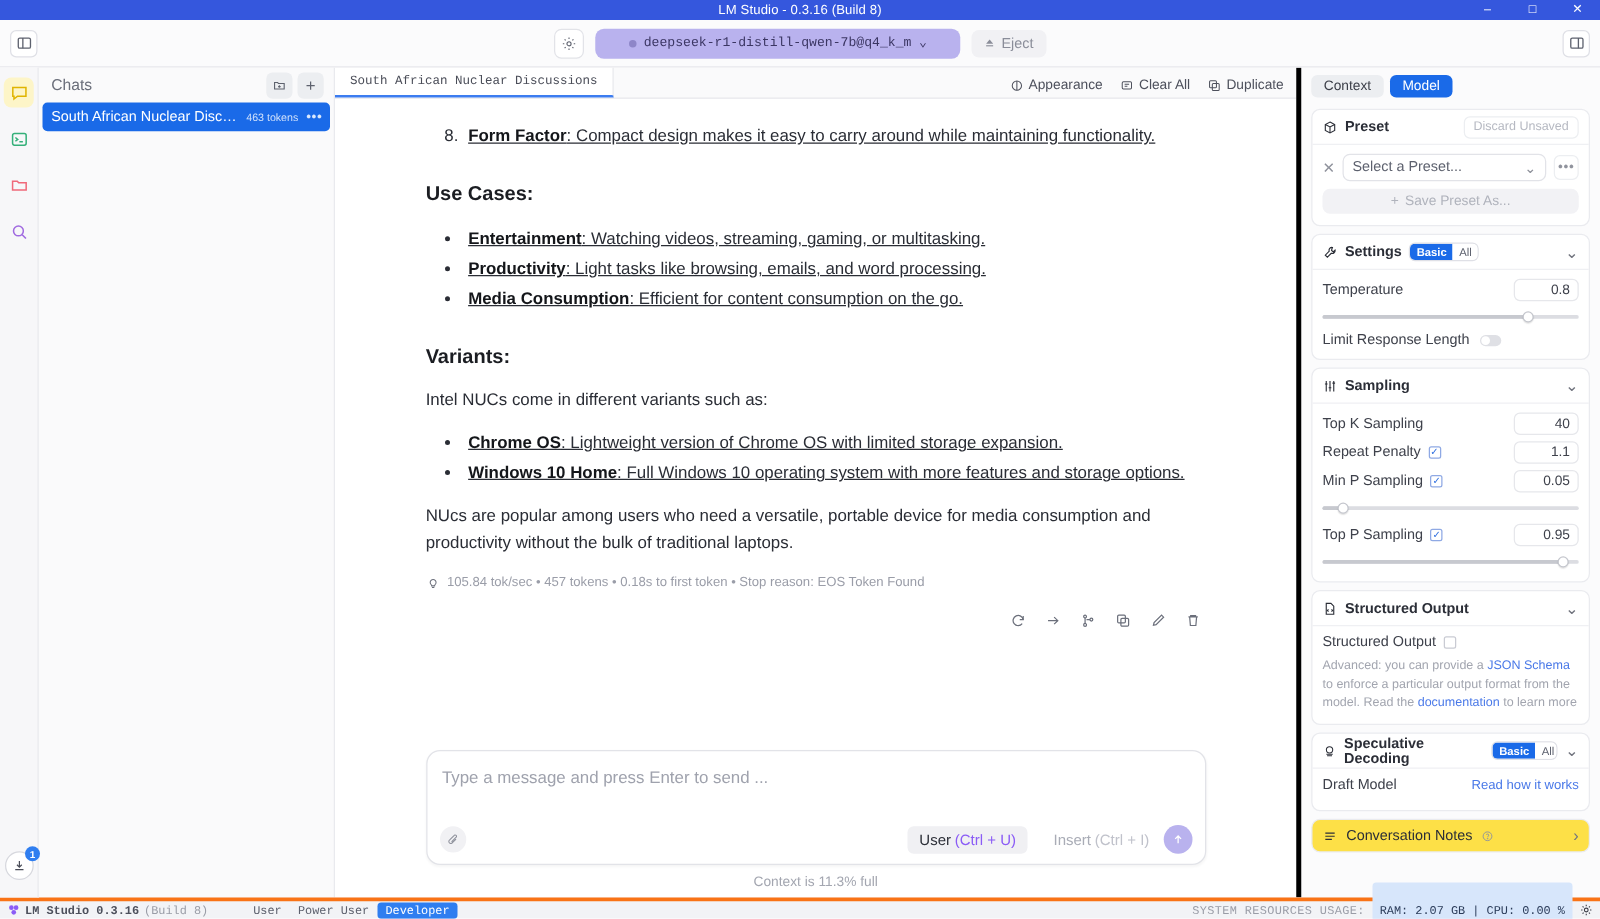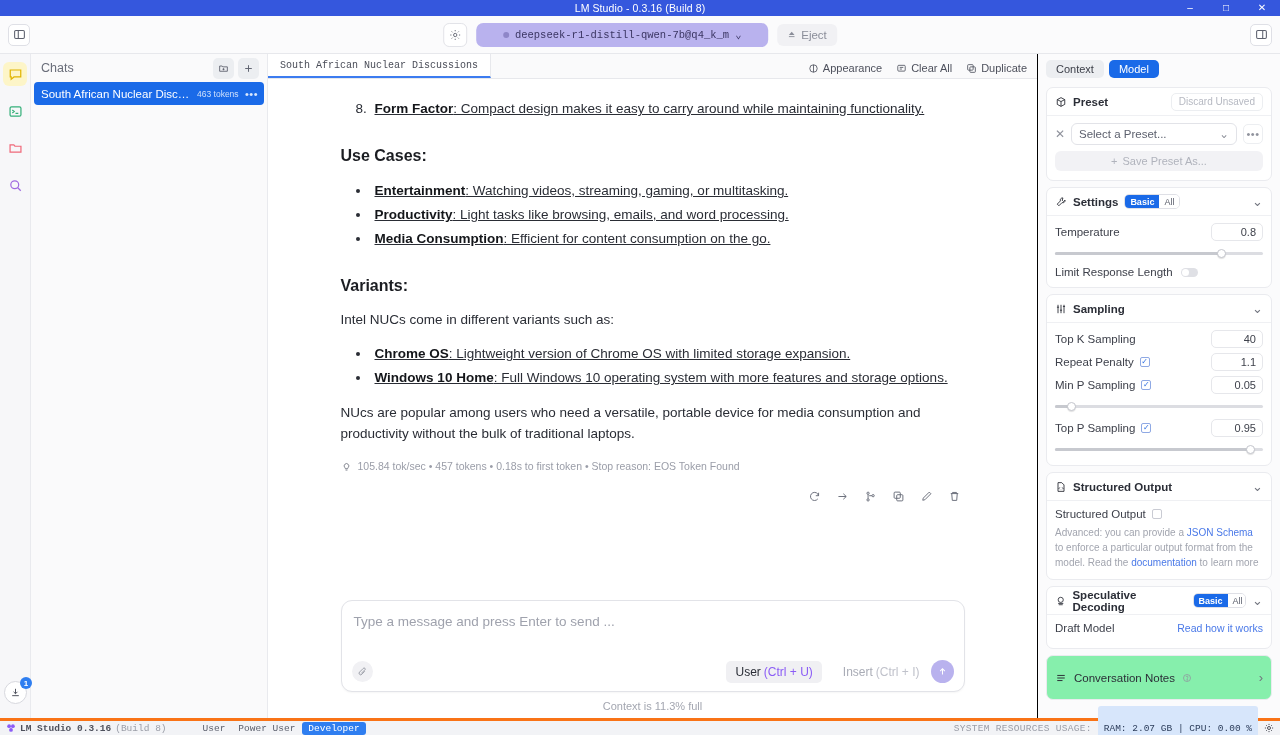--- a/index.html
+++ b/index.html
@@ -129,21 +129,21 @@
               display:flex; align-items:center; font-size:12px; color:#2c2f38; }
   .role-btn .kbd { color:#8b5cf6; margin-left:3px; }
   .insert-btn { height:22px; padding:0 4px; display:flex; align-items:center;
                 font-size:12px; color:#a9acb6;margin-left:10px; }
   .insert-btn .kbd { color:#c0c2cb; margin-left:3px; }
   .send-btn { width:23px; height:23px; border-radius:50%; background:#b9b2ee;
               display:flex; align-items:center; justify-content:center; color:#fff; }
   .ctx-line { font-size:11px; color:#a3a6b0; margin-top:8px; }
 
   
-  .right { width:243px; background:#fbfbfc; border-left:1px solid #000000;
+  .right { width:243px; background:#fbfbfc; border-left:4px solid #000000;
            display:flex; flex-direction:column; min-width:0;justify-content:flex-end; }
   .rp-tabs { height:24px; display:flex; align-items:center; gap:5px; padding:0 8px; margin-top:3px; }
   .rp-tab { height:18px; padding:0 10px; border-radius:5px; background:#eceef1;
             display:flex; align-items:center; font-size:11px; color:#3b3e48; }
   .rp-tab.active { background:#1a6ae8; color:#fff; }
   .rp-body { flex:1; overflow:hidden; padding:0 0 0 0; }
   .card { background:#fff; border:1px solid #eaebef; border-radius:7px;
           margin:6px 8px; }
   .card-head { height:27px; display:flex; align-items:center; padding:0 8px; gap:6px; }
   .card-head .ttl { font-size:11.5px; font-weight:bold; color:#2b2e37; }
@@ -186,22 +186,22 @@
   .toggle { width:17px; height:9px; border-radius:5px; background:#dfe0e5;
             margin-left:8px; position:relative; display:inline-block; }
   .toggle::after { content:""; position:absolute; width:7px; height:7px; border-radius:50%;
                    background:#fff; top:1px; left:1px; }
   .hint { font-size:10px; line-height:15px; color:#a2a5af; margin-top:5px; }
   .lnk { color:#4a79e8; }
   .lnk-u { color:#4a79e8; }
   .draft-row { display:flex; align-items:center; }
   .draft-row .lbl { font-size:11.5px; color:#3e414b; }
   .draft-row .lnk-u { margin-left:auto; font-size:10.5px; }
-  .notes-card { margin:6px 8px; background:#86efac; border:1px solid #eaebef; border-radius:7px;
-                height:45px; display:flex; align-items:center; padding:0 8px; gap:7px; }
+  .notes-card { margin:6px 8px; background:#fde047; border:1px solid #eaebef; border-radius:7px;
+                height:27px; display:flex; align-items:center; padding:0 8px; gap:7px; }
   .notes-card .ttl { font-size:11.5px; color:#2b2e37; }
 
   
   .status {
     height:17px; flex:0 0 17px; background:#f2f3f6; border-top:3px solid #f97316;
     display:flex; align-items:center; padding:0 6px; gap:8px;
     font-family:"Liberation Mono", monospace; font-size:9.5px; color:#4d505c;
   }
   .status .app { display:flex; align-items:center; gap:4px; }
   .status .ver { color:#9a9da7; }

